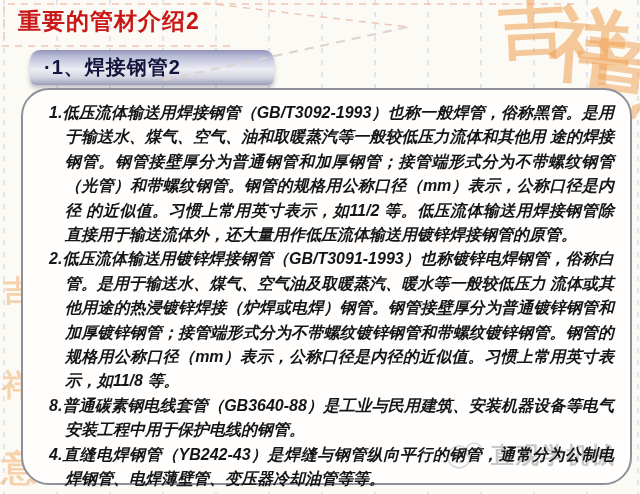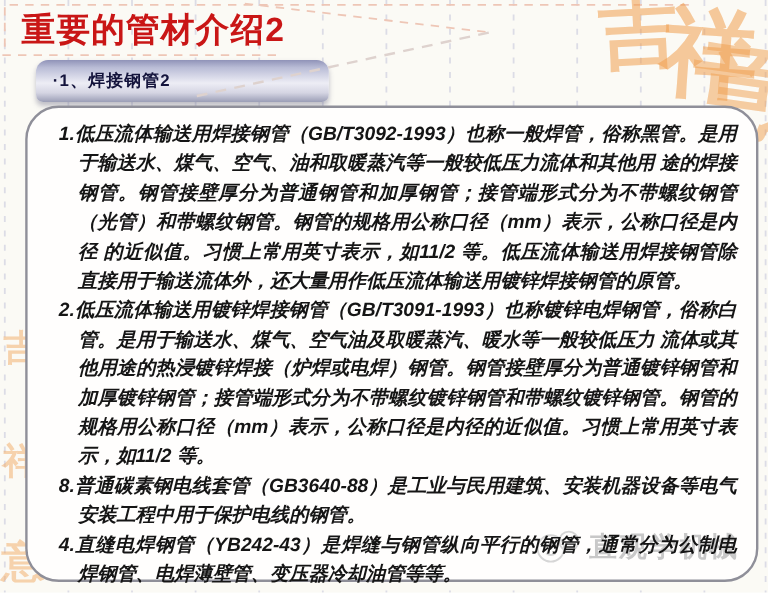--- a/index.html
+++ b/index.html
@@ -18,31 +18,31 @@
   .cal-3{left:575px;top:34px;font-size:84px;transform:rotate(8deg);color:rgba(240,158,78,0.50);}
 
   .left-glyph{position:absolute;z-index:1;color:rgba(242,169,99,0.5);
     font-family:"Liberation Serif", serif;font-weight:bold;font-size:30px;line-height:1;}
   .lg-1{left:3px;top:276px;}
   .lg-2{left:2px;top:370px;}
   .lg-3{left:1px;top:450px;font-size:36px;}
 
   .title{
     position:absolute;left:18px;top:6px;z-index:2;
-    color:#c91616;font-size:28px;font-weight:bold;letter-spacing:1px;
+    color:#c91616;font-size:23px;font-weight:bold;letter-spacing:1px;
   }
   .section-bar{
     position:absolute;left:30px;top:50px;width:244px;height:35px;z-index:2;
     border-radius:10px 10px 6px 6px;
     background:linear-gradient(180deg,#9093b8 0%,#b9bcd6 18%,#ededf5 55%,#d5d5e3 78%,#9b9eb6 100%);
     box-shadow:0 3px 4px rgba(120,120,145,0.45);
     display:flex;align-items:center;
   }
   .section-bar .label{
-    padding-left:14px;color:#14143c;font-size:14px;font-weight:bold;letter-spacing:1px;
+    padding-left:14px;color:#14143c;font-size:20px;font-weight:bold;letter-spacing:1px;
   }
 
   .content-box{
     position:absolute;left:21px;top:88px;width:611px;height:397px;z-index:2;
     background:#fffefd;border:2.5px solid #8f8f99;border-radius:28px;
     box-sizing:border-box;
   }
   .content-inner{
     position:absolute;left:0;top:0;right:0;bottom:0;z-index:1;
     padding:11px 16px 8px 26px;box-sizing:border-box;
@@ -113,21 +113,21 @@
           <circle cx="29" cy="12" r="8"></circle>
           <circle cx="10" cy="16" r="1" fill="#d4d4d4"></circle>
           <circle cx="17" cy="16" r="1" fill="#d4d4d4"></circle>
           <path d="M10 22 q4 3 8 0"></path>
         </g>
       </svg>
       <span class="wm-text">直观学机械</span>
     </div>
     <div class="content-inner">
       <p>1.低压流体输送用焊接钢管（GB/T3092-1993）也称一般焊管，俗称黑管。是用于输送水、煤气、空气、油和取暖蒸汽等一般较低压力流体和其他用 途的焊接钢管。钢管接壁厚分为普通钢管和加厚钢管；接管端形式分为不带螺纹钢管（光管）和带螺纹钢管。钢管的规格用公称口径（mm）表示，公称口径是内径 的近似值。习惯上常用英寸表示，如11/2 等。低压流体输送用焊接钢管除直接用于输送流体外，还大量用作低压流体输送用镀锌焊接钢管的原管。</p>
-      <p>2.低压流体输送用镀锌焊接钢管（GB/T3091-1993）也称镀锌电焊钢管，俗称白管。是用于输送水、煤气、空气油及取暖蒸汽、暖水等一般较低压力 流体或其他用途的热浸镀锌焊接（炉焊或电焊）钢管。钢管接壁厚分为普通镀锌钢管和加厚镀锌钢管；接管端形式分为不带螺纹镀锌钢管和带螺纹镀锌钢管。钢管的 规格用公称口径（mm）表示，公称口径是内径的近似值。习惯上常用英寸表示，如11/2 等。</p>
+      <p>2.低压流体输送用镀锌焊接钢管（GB/T3091-1993）也称镀锌电焊钢管，俗称白管。是用于输送水、煤气、空气油及取暖蒸汽、暖水等一般较低压力 流体或其他用途的热浸镀锌焊接（炉焊或电焊）钢管。钢管接壁厚分为普通镀锌钢管和加厚镀锌钢管；接管端形式分为不带螺纹镀锌钢管和带螺纹镀锌钢管。钢管的 规格用公称口径（mm）表示，公称口径是内径的近似值。习惯上常用英寸表示，如11/8 等。</p>
       <p>8.普通碳素钢电线套管（GB3640-88）是工业与民用建筑、安装机器设备等电气安装工程中用于保护电线的钢管。</p>
       <p>4.直缝电焊钢管（YB242-43）是焊缝与钢管纵向平行的钢管，通常分为公制电焊钢管、电焊薄壁管、变压器冷却油管等等。</p>
     </div>
   </div>
 
   <svg class="overlay" width="640" height="494" viewBox="0 0 640 494">
     <line x1="164" y1="80" x2="408" y2="27" stroke="#ded2ce" stroke-width="2" stroke-dasharray="9 7"></line>
   </svg>
 
 </div>

